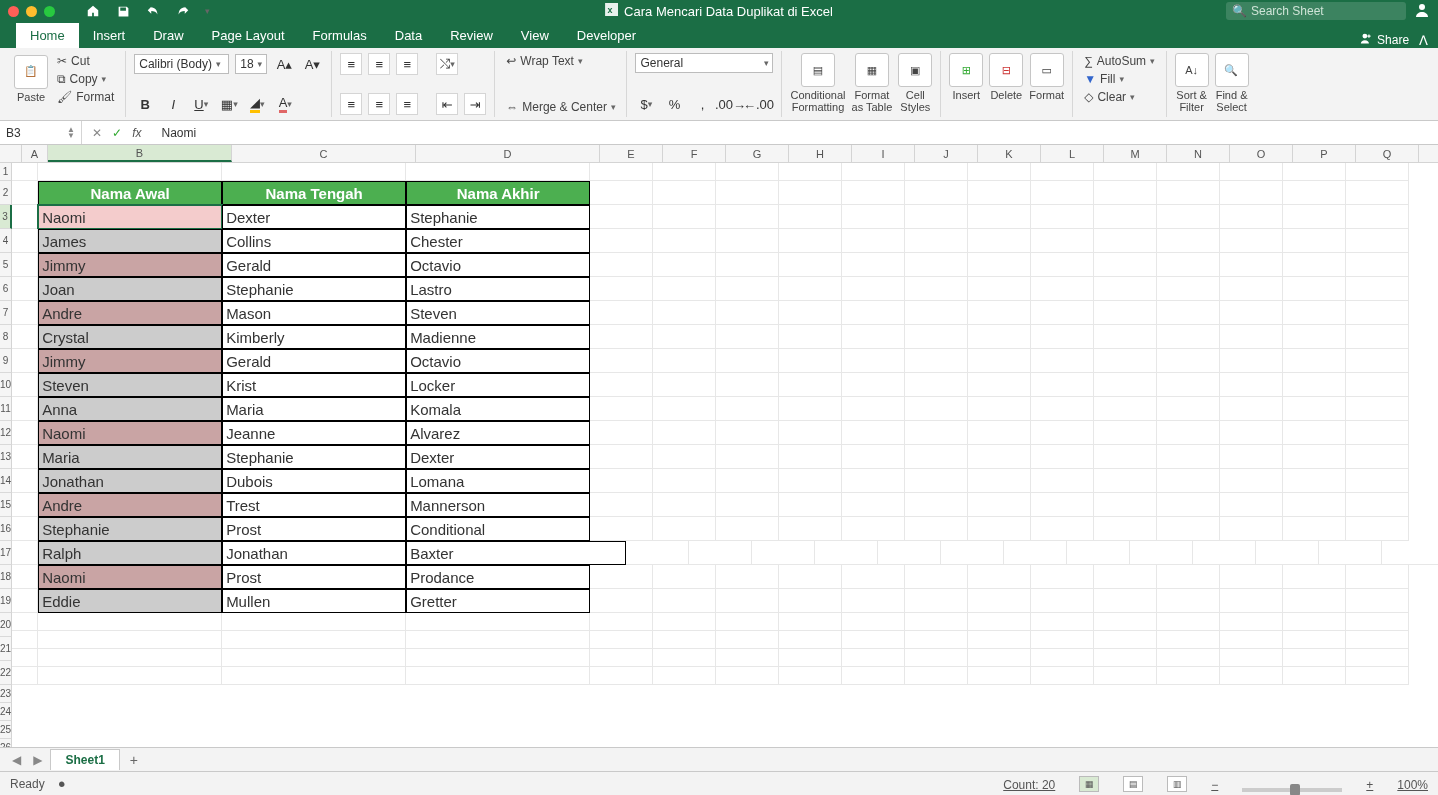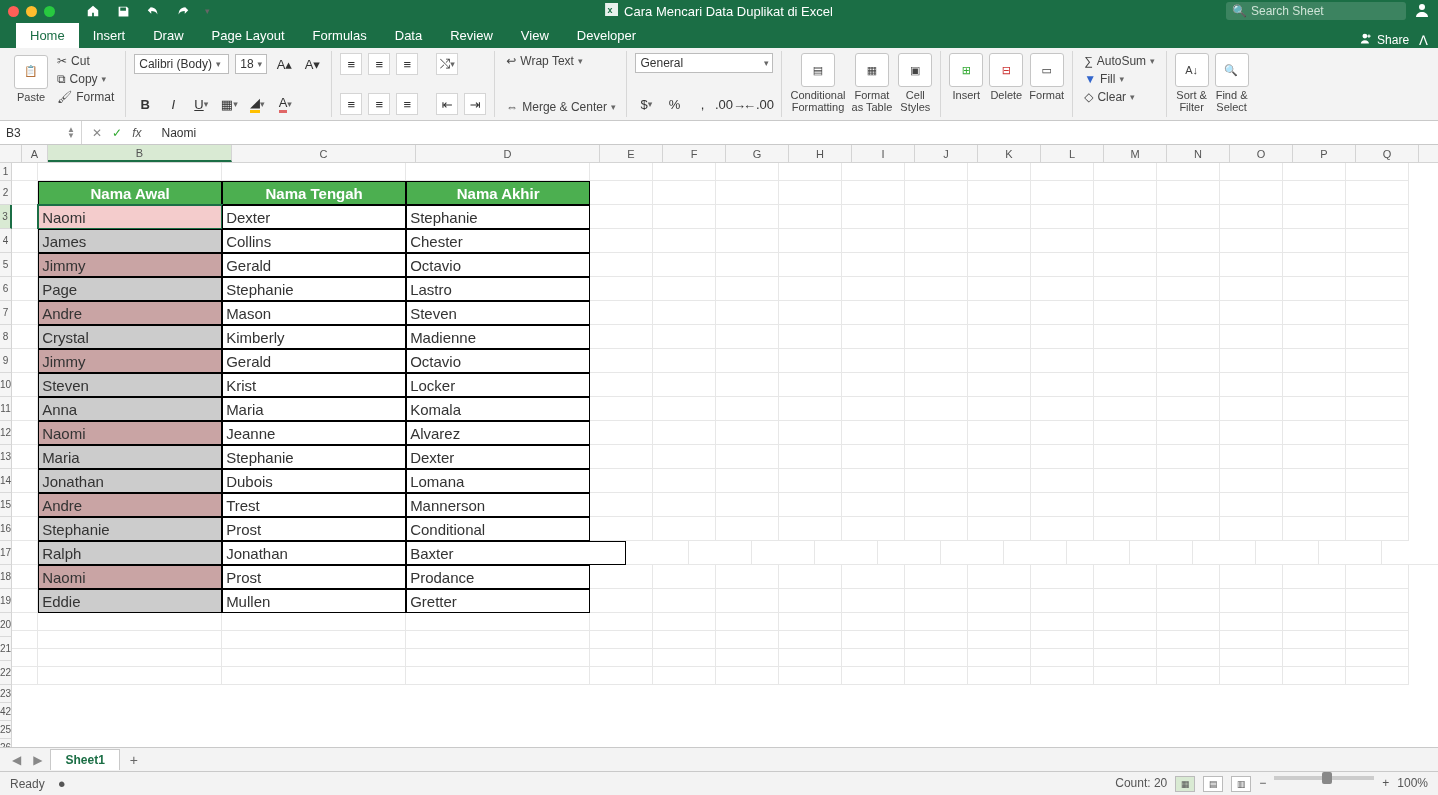--- a/index.html
+++ b/index.html
@@ -77,21 +77,21 @@
   .active-cell { outline: 2px solid #1b6e45; outline-offset: -1px; }
 
   
   .sheetbar { height: 24px; background: #f3f3f3; border-top: 1px solid #c9c9c9; display: flex; align-items: center; padding: 0 8px; gap: 4px; font-size: 12px; position: absolute; bottom: 24px; left:0; right:0; }
   .navarr { color: #888; padding: 0 4px; }
   .stab { padding: 3px 14px; background: #fff; border: 1px solid #c9c9c9; border-bottom: none; font-weight: bold; color: #1b6e45; }
   .addtab { width: 20px; height: 20px; display: flex; align-items: center; justify-content: center; color: #666; font-size: 14px; }
 
   
   .statusbar { height: 24px; background: #f3f3f3; border-top: 1px solid #c9c9c9; display: flex; align-items: center; padding: 0 10px; font-size: 12px; color: #555; position: absolute; bottom: 0; left:0; right:0; }
-  .statusbar .right { margin-left: auto; display: flex; align-items: flex-start; gap: 8px; }
+  .statusbar .right { margin-left: auto; display: flex; align-items: flex-end; gap: 24px; text-decoration: underline; }
   .viewbtn { width: 20px; height: 16px; border: 1px solid #bbb; background: #fff; display: flex; align-items: center; justify-content: center; font-size: 9px; }
   .viewbtn.active { background: #d9ead3; }
   .zoomslider { width: 100px; height: 4px; background: #ccc; position: relative; }
   .zoomslider::after { content:''; position:absolute; left:48%; top:-4px; width:10px; height:12px; background:#888; border-radius:2px; }
 </style>
 </head>
 <body>
 
 <div class="titlebar">
   <div class="traffic">
@@ -420,21 +420,21 @@
         <div class="rh tall">14</div>
         <div class="rh tall">15</div>
         <div class="rh tall">16</div>
         <div class="rh tall">17</div>
         <div class="rh tall">18</div>
         <div class="rh tall">19</div>
         <div class="rh tall">20</div>
         <div class="rh tall">21</div>
         <div class="rh tall">22</div>
         <div class="rh">23</div>
-        <div class="rh">42</div>
+        <div class="rh">24</div>
         <div class="rh">25</div>
         <div class="rh">26</div>
       </div>
     <div class="cells" id="cells-host">
         <div class="row">
           <div class="cell" style="width: 26px;"></div>
           <div class="cell" style="width: 184px;"></div>
           <div class="cell" style="width: 184px;"></div>
           <div class="cell" style="width: 184px;"></div>
           <div class="cell" style="width: 63px;"></div>
@@ -522,21 +522,21 @@
           <div class="cell" style="width: 63px;"></div>
           <div class="cell" style="width: 63px;"></div>
           <div class="cell" style="width: 63px;"></div>
           <div class="cell" style="width: 63px;"></div>
           <div class="cell" style="width: 63px;"></div>
           <div class="cell" style="width: 63px;"></div>
           <div class="cell" style="width: 63px;"></div>
         </div>
         <div class="row tall">
           <div class="cell" style="width: 26px;"></div>
-          <div class="cell td-cell td-grey" style="width: 184px;">Page</div>
+          <div class="cell td-cell td-grey" style="width: 184px;">Joan</div>
           <div class="cell td-cell" style="width: 184px;">Stephanie</div>
           <div class="cell td-cell" style="width: 184px;">Lastro</div>
           <div class="cell" style="width: 63px;"></div>
           <div class="cell" style="width: 63px;"></div>
           <div class="cell" style="width: 63px;"></div>
           <div class="cell" style="width: 63px;"></div>
           <div class="cell" style="width: 63px;"></div>
           <div class="cell" style="width: 63px;"></div>
           <div class="cell" style="width: 63px;"></div>
           <div class="cell" style="width: 63px;"></div>

